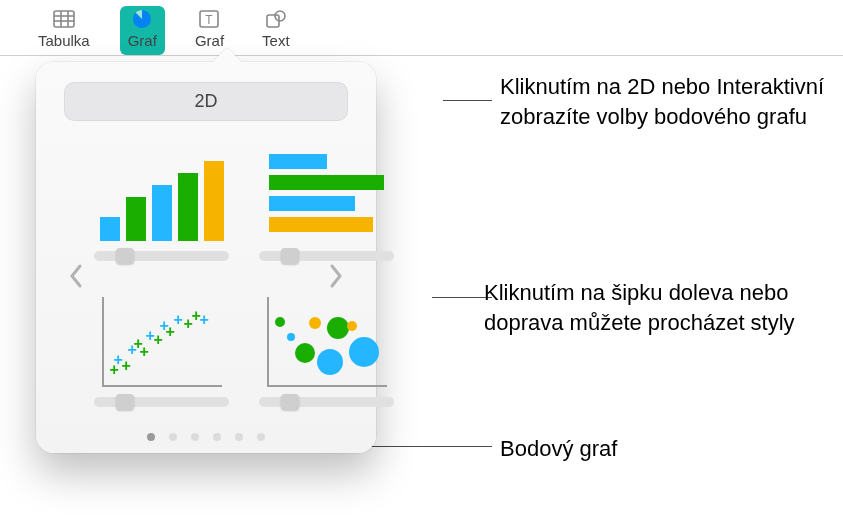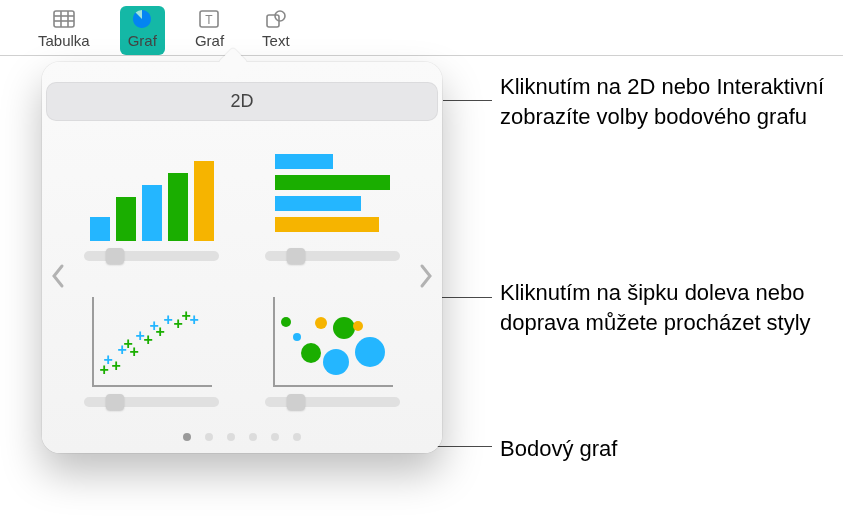--- a/index.html
+++ b/index.html
@@ -37,27 +37,27 @@
       display: flex;
       align-items: center;
       justify-content: center;
       color: #888;
     }
     .toolbar-btn.active .toolbar-icon { color: #007aff; }
 
     
     .popover {
       position: absolute;
-      left: 42px;
+      left: 36px;
       top: 62px;
-      width: 400px;
+      width: 340px;
       background: linear-gradient(#fafafa,#f3f3f3);
       border-radius: 18px;
       box-shadow: 0 20px 40px rgba(0,0,0,0.25), 0 0 0 1px rgba(0,0,0,0.05);
-      padding: 20px 4px 12px;
+      padding: 20px 28px 12px;
       z-index: 2;
     }
     .popover::before {
       content: "";
       position: absolute;
       top: -10px;
       left: 180px;
       width: 22px; height: 22px;
       background: #fafafa;
       transform: rotate(45deg);
@@ -341,17 +341,17 @@
     <div class="dot"></div>
     <div class="dot"></div>
     <div class="dot"></div>
   </div>
 </div>
 
 <div class="leader" style="left:443px; top:100px; width:49px;"></div>
 <div class="callout" style="left:500px; top:72px; width:330px;">Kliknutím na 2D nebo Interaktivní zobrazíte volby bodového grafu</div>
 
 <div class="leader" style="left:432px; top:297px; width:60px;"></div>
-<div class="callout" style="left:500px; top:278px; width:330px;">Kliknutím na šipku doleva nebo doprava můžete procházet styly</div>
+<div class="callout" style="left:484px; top:278px; width:330px;">Kliknutím na šipku doleva nebo doprava můžete procházet styly</div>
 
 <div class="leader-v" style="left:153px; top:424px; height:22px;"></div>
 <div class="leader" style="left:153px; top:446px; width:339px;"></div>
 <div class="callout" style="left:500px; top:434px;">Bodový graf</div>
 
 </body></html>

